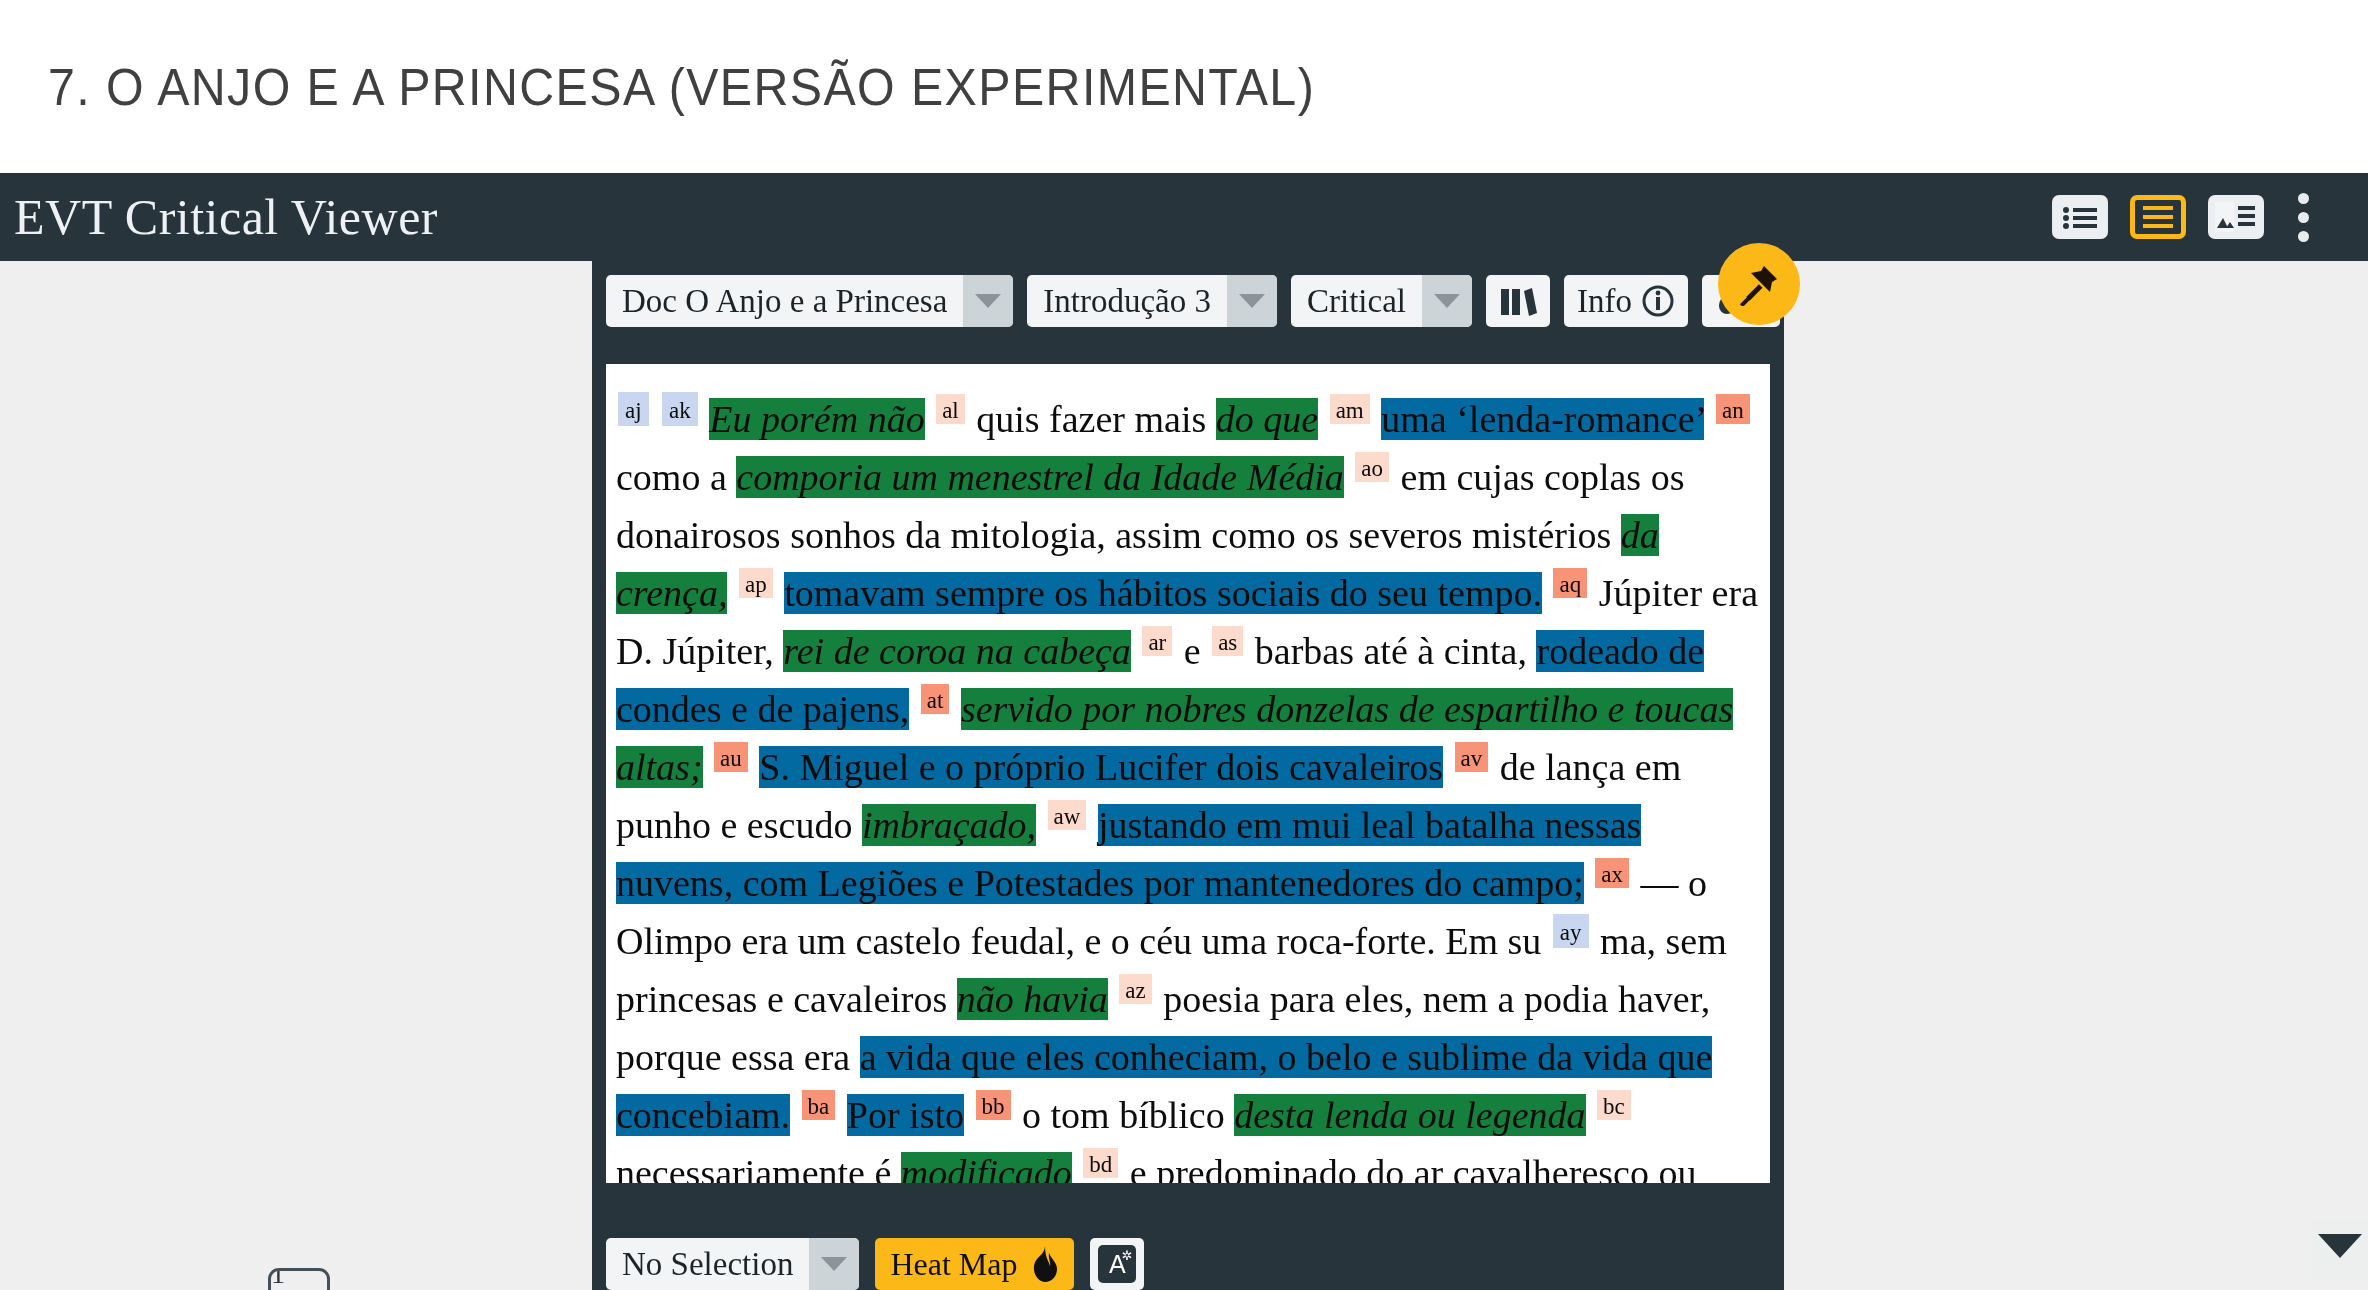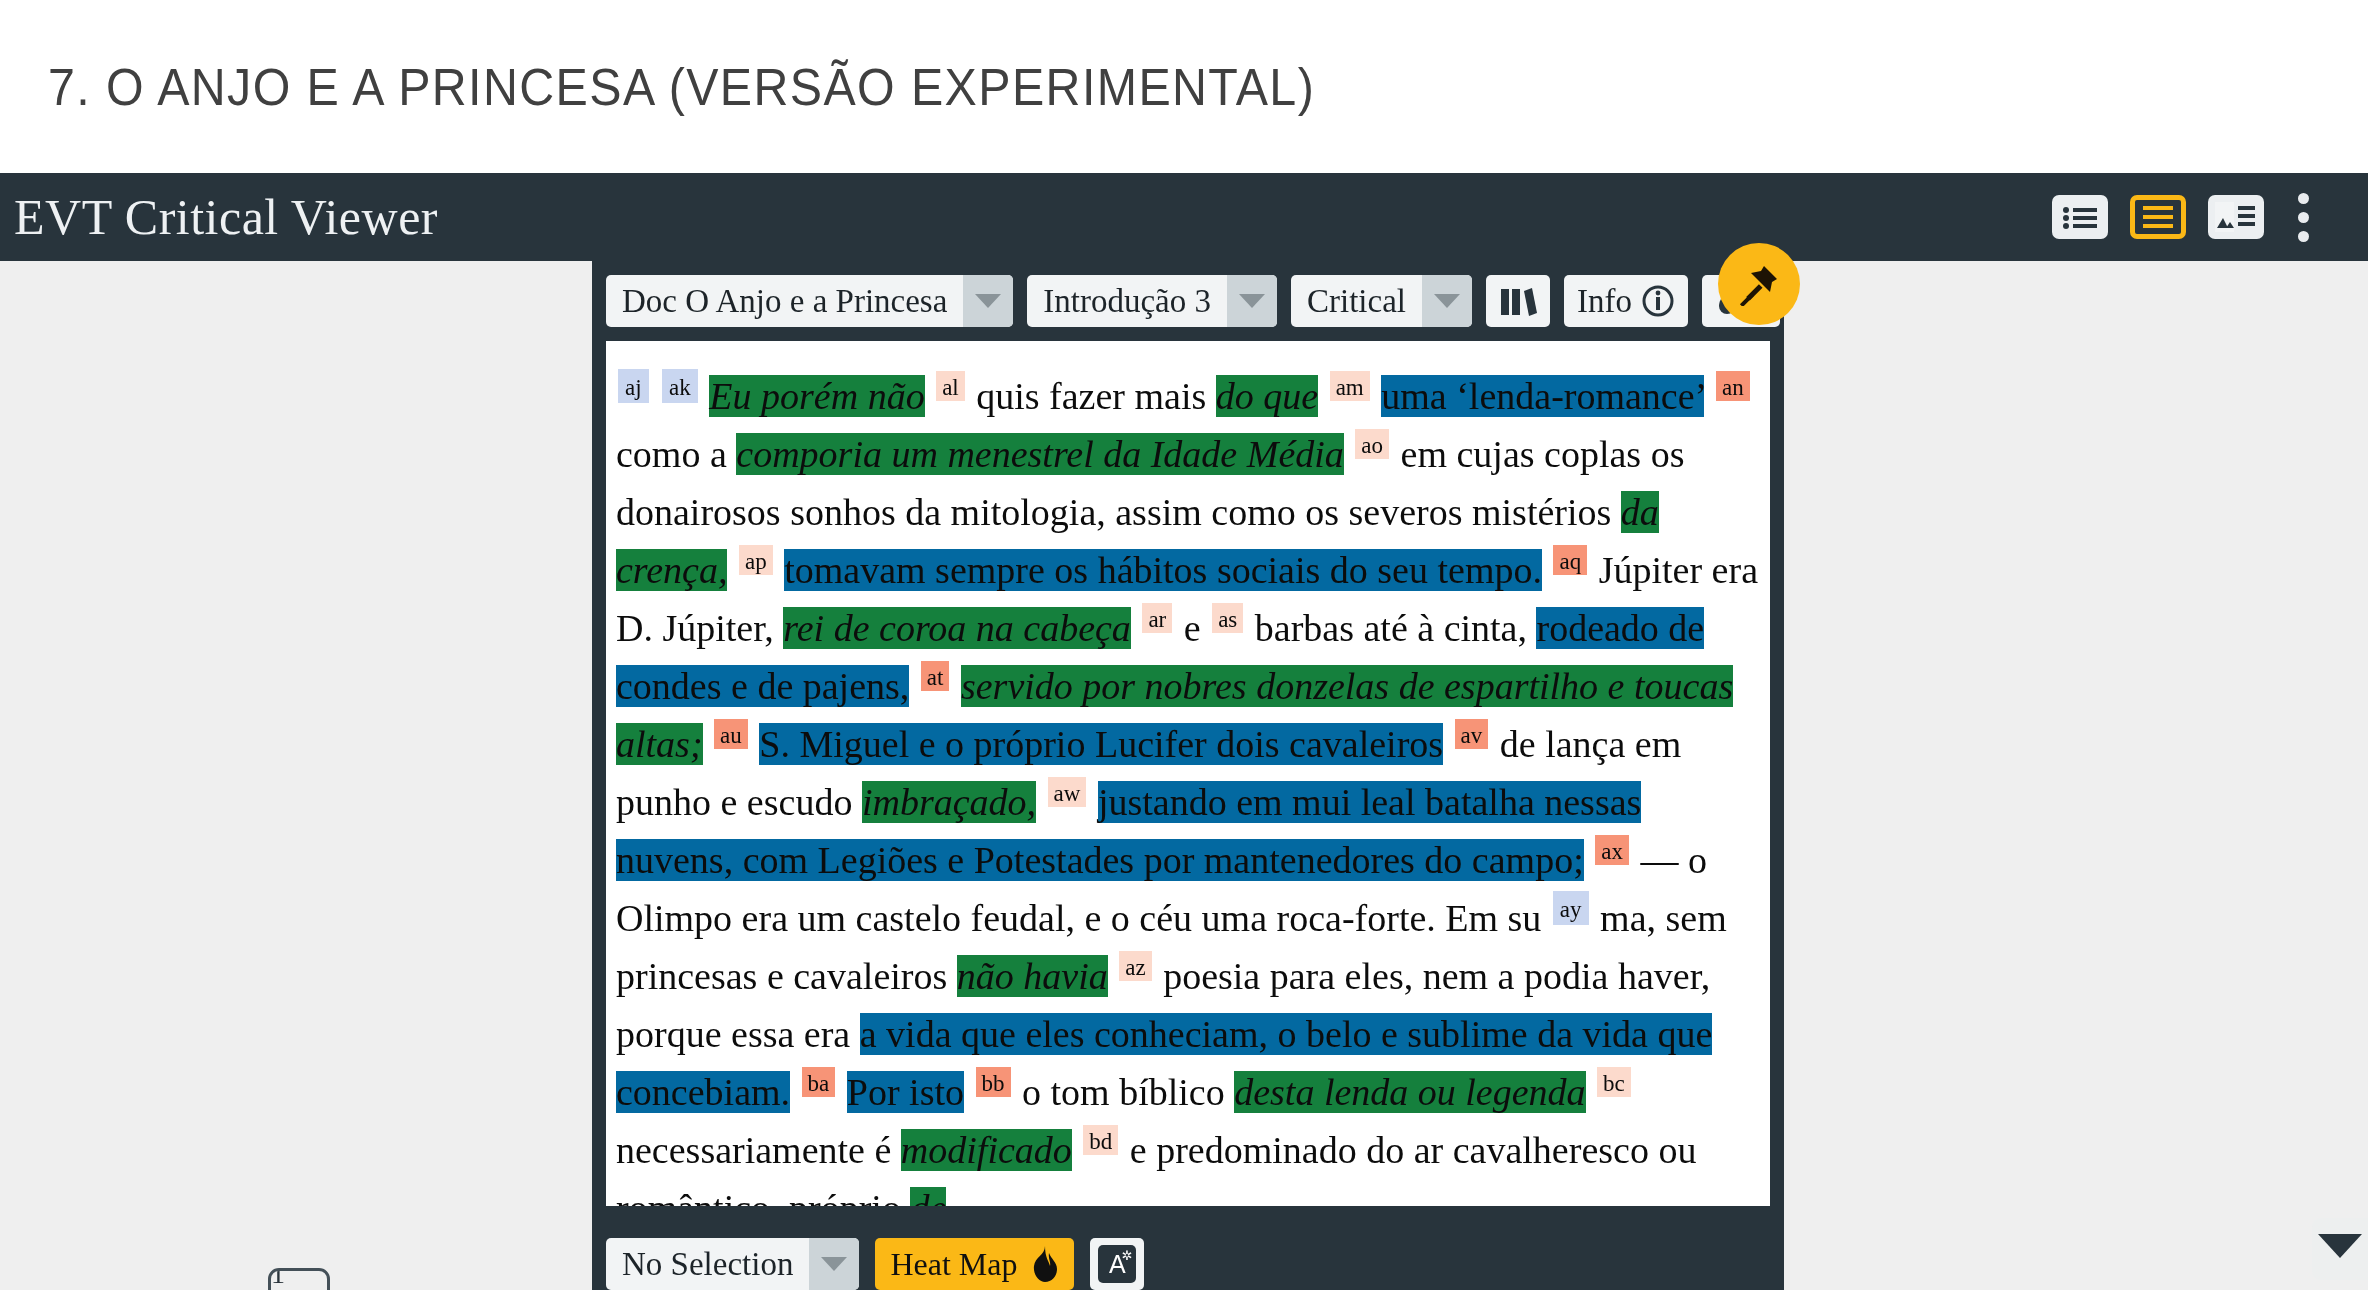--- a/index.html
+++ b/index.html
@@ -66,21 +66,21 @@
     background: #EFEFEF;
     position: relative;
   }
 
   
   .viewer {
     position: absolute;
     left: 592px; top: 0;
     width: 1192px; height: 1029px;
     background: #28343C;
-    display: flex; flex-direction: column;
+    display: flex; flex-direction: column; gap: 23px;
   }
   .viewer-toolbar {
     height: 80px;
     display: flex; align-items: center;
     padding-left: 14px;
     gap: 14px;
     flex-shrink: 0;
   }
   .select {
     height: 52px;

